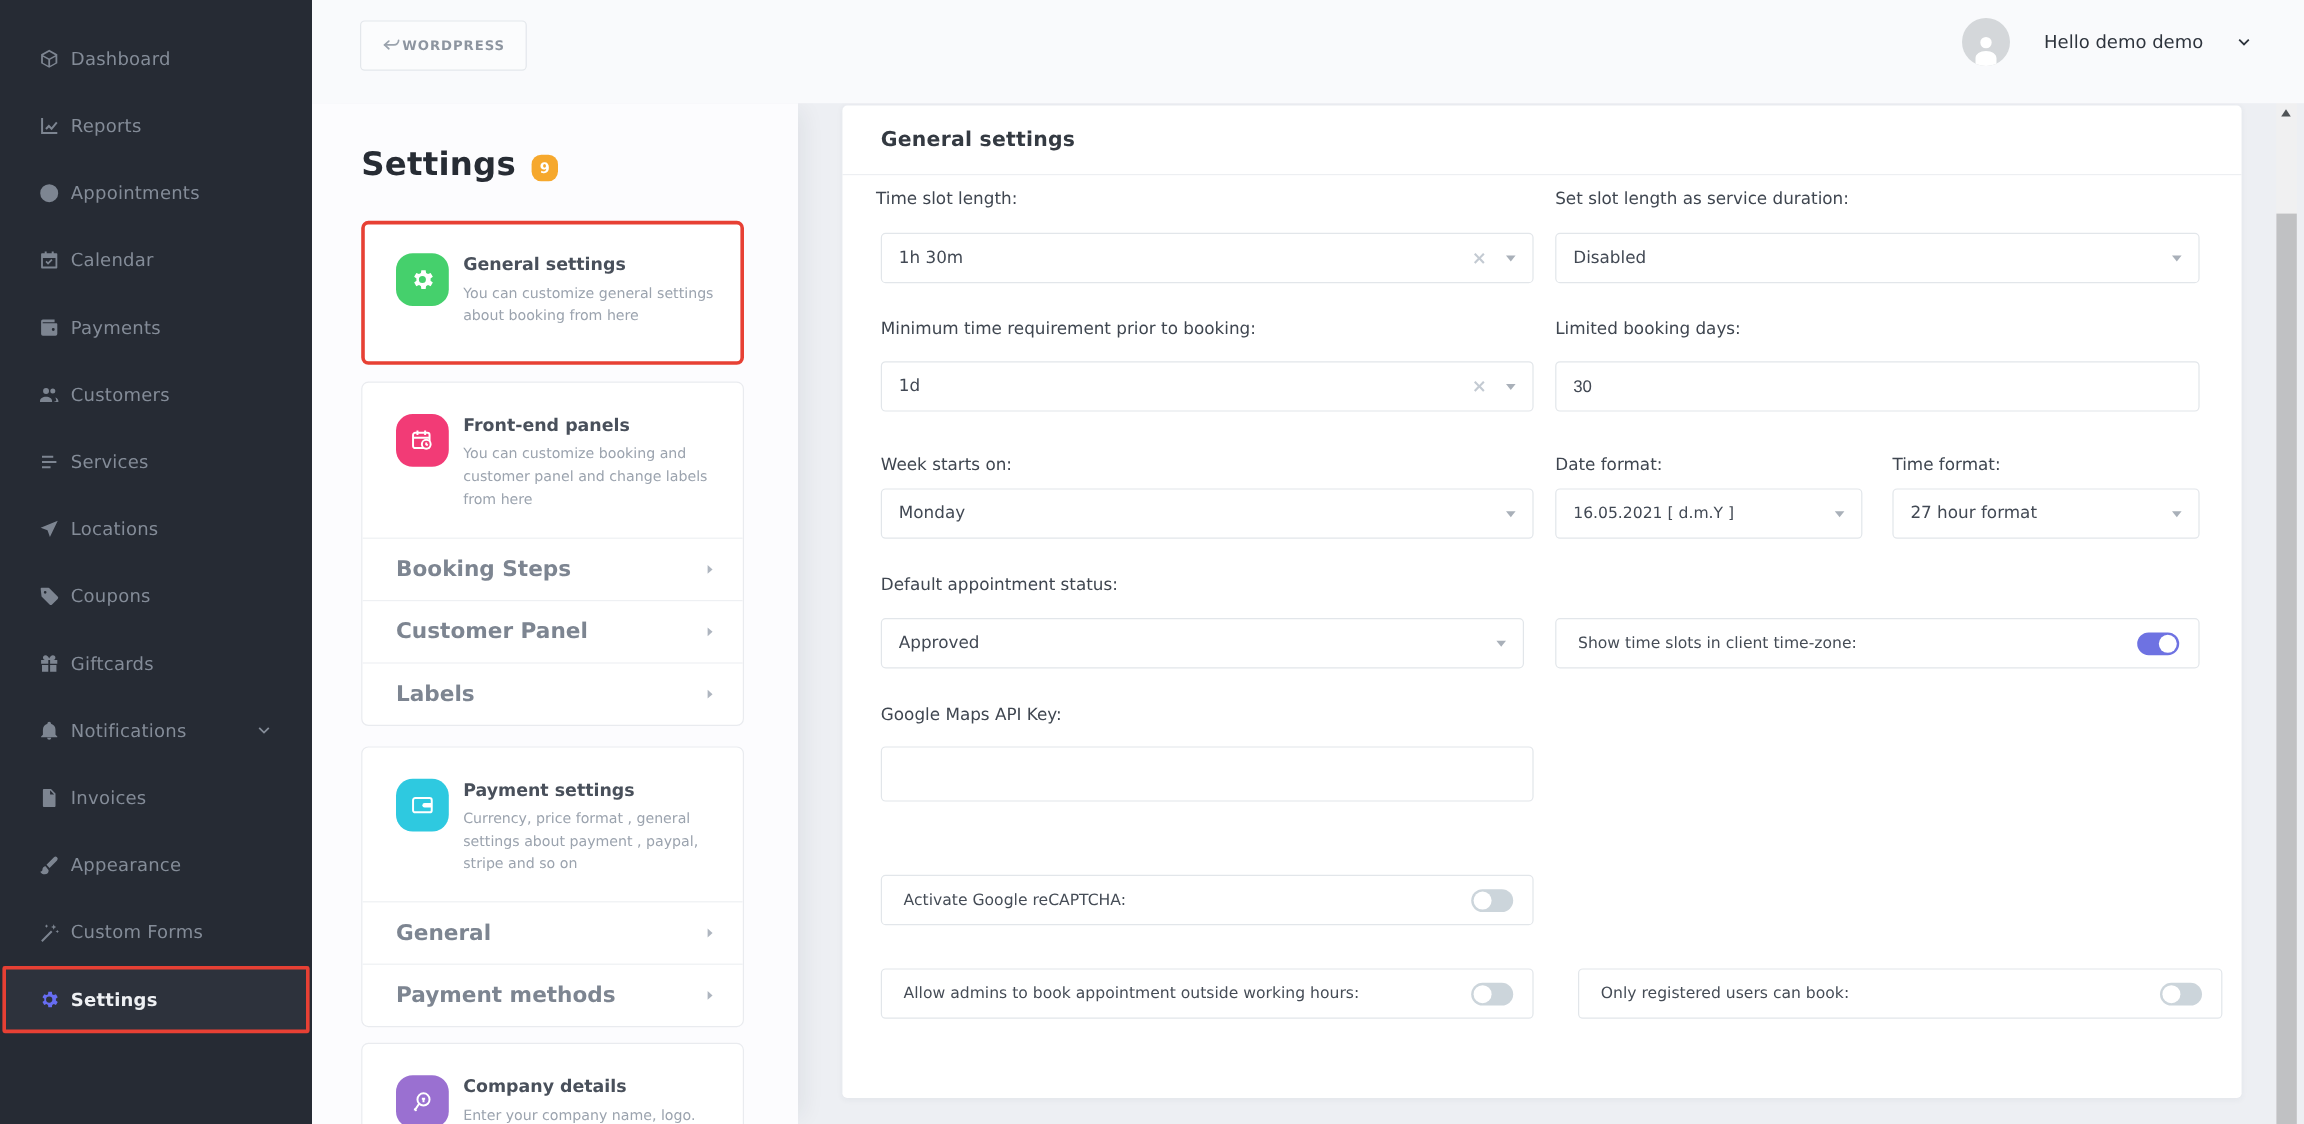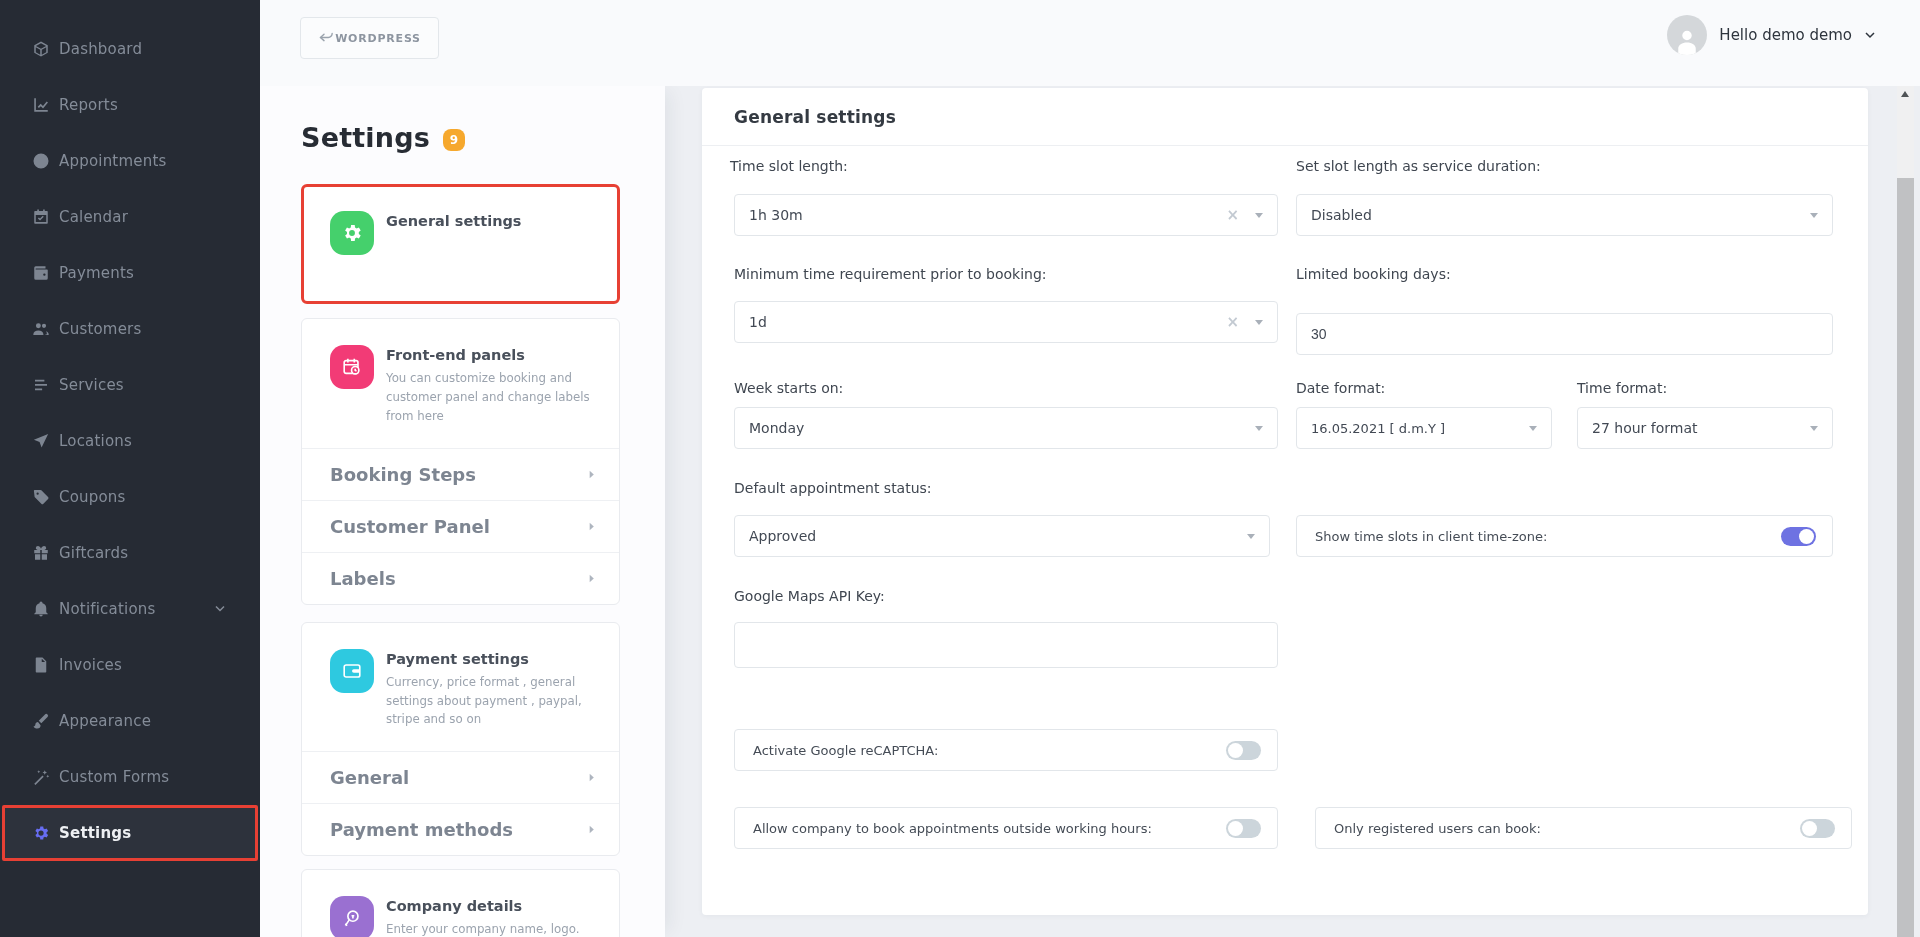--- a/index.html
+++ b/index.html
@@ -25,21 +25,21 @@
   .topbar { position:absolute; left:260px; top:0; width:1660px; height:86px;
     background:#f9fafc; z-index:3; }
   .wp-btn { position:absolute; left:40px; top:17px; width:139px; height:42px;
     background:#fbfcfd; border:1px solid #e3e7eb; border-radius:4px;
     display:flex; align-items:center; justify-content:center; 
     cursor:pointer; color:#8d95a0; }
   .wp-btn svg { width:17px; height:17px; }
   .wp-btn .wp-label { font-size:11px; font-weight:bold; letter-spacing:.8px; color:#8d95a0;
     font-family:"DejaVu Sans","Liberation Sans",sans-serif; }
   .user { position:absolute; right:44px; top:13px; height:44px; display:flex;
-    align-items:center; gap:12px; cursor:pointer; }
+    align-items:center; gap:28px; cursor:pointer; }
   .avatar { width:40px; height:40px; border-radius:50%; background:#d4d7da;
     overflow:hidden; display:flex; align-items:flex-end; justify-content:center; }
   .avatar svg { width:30px; height:30px; }
   .greet { font-size:15px; color:#2e343d; }
   .user .uchev svg { width:12px; height:12px; }
 
   
   .settings-col { position:absolute; left:260px; top:86px; width:405px; height:851px;
     background:#fcfcfe; padding:30px 0 0 41px; z-index:2;
     box-shadow:10px 0 18px -6px rgba(30,40,60,.07); overflow:hidden; }
@@ -267,20 +267,21 @@
 
   <div class="scard first selected head-h120">
     <div class="scard-head">
       <div class="sicon" style="background:#45d06c">
         <svg viewBox="0 0 24 24" fill="currentColor">
             <path d="M19.4 13a7.6 7.6 0 0 0 0-2l2.1-1.6-2-3.4-2.4 1a7.6 7.6 0 0 0-1.8-1L15 3.4h-4l-.3 2.6a7.6 7.6 0 0 0-1.8 1l-2.4-1-2 3.4L6.6 11a7.6 7.6 0 0 0 0 2l-2.1 1.6 2 3.4 2.4-1a7.6 7.6 0 0 0 1.8 1l.3 2.6h4l.3-2.6a7.6 7.6 0 0 0 1.8-1l2.4 1 2-3.4zM12 15.2A3.2 3.2 0 1 1 15.2 12 3.2 3.2 0 0 1 12 15.2z"></path>
           </svg>
       </div>
       <div class="shead-text">
         <div class="stitle">General settings</div>
+        <div class="sdesc">You can customize general settings about booking from here</div>
       </div>
     </div>
   </div>
 
   <div class="scard">
     <div class="scard-head">
       <div class="sicon" style="background:#f23b76">
         <svg viewBox="0 0 24 24" fill="none" stroke="#fff" stroke-width="1.8">
             <rect x="3.5" y="5" width="15" height="14" rx="2"></rect>
             <path d="M7.5 3v4m7-4v4M3.5 9.5h15"></path>
@@ -378,21 +379,21 @@
       <span class="caret"></span>
     </div>
 
     <span class="flabel" style="left:32px; top:178px">Minimum time requirement prior to booking:</span>
     <div class="fctrl" style="left:32px; top:213px; width:544px">
       <span class="val">1d</span>
       <span class="clear">×</span>
       <span class="caret"></span>
     </div>
     <span class="flabel" style="left:594px; top:178px">Limited booking days:</span>
-    <input class="fctrl" style="left: 594px; top: 213px; width: 537px; margin-top: 12px;" value="30">
+    <input class="fctrl" style="left: 594px; top: 213px; width: 537px;" value="30">
 
     <span class="flabel" style="left:32px; top:292px">Week starts on:</span>
     <div class="fctrl" style="left:32px; top:319px; width:544px">
       <span class="val">Monday</span>
       <span class="caret"></span>
     </div>
     <span class="flabel" style="left:594px; top:292px">Date format:</span>
     <div class="fctrl" style="left:594px; top:319px; width:256px; font-size:13px">
       <span class="val">16.05.2021 [ d.m.Y ]</span>
       <span class="caret"></span>
@@ -419,21 +420,21 @@
     <input class="fctrl" style="left: 32px; top: 534px; width: 544px; height: 46px;" value="">
 
     <div class="tbox" style="left:32px; top:641px; width:544px">
       <span class="tlabel">Activate Google reCAPTCHA:</span>
       <span class="toggle off">
           <span class="knob"></span>
         </span>
     </div>
 
     <div class="tbox" style="left:32px; top:719px; width:544px">
-      <span class="tlabel">Allow company to book appointments outside working hours:</span>
+      <span class="tlabel">Allow admins to book appointment outside working hours:</span>
       <span class="toggle off">
           <span class="knob"></span>
         </span>
     </div>
     <div class="tbox" style="left:613px; top:719px; width:537px">
       <span class="tlabel">Only registered users can book:</span>
       <span class="toggle off">
           <span class="knob"></span>
         </span>
     </div>

